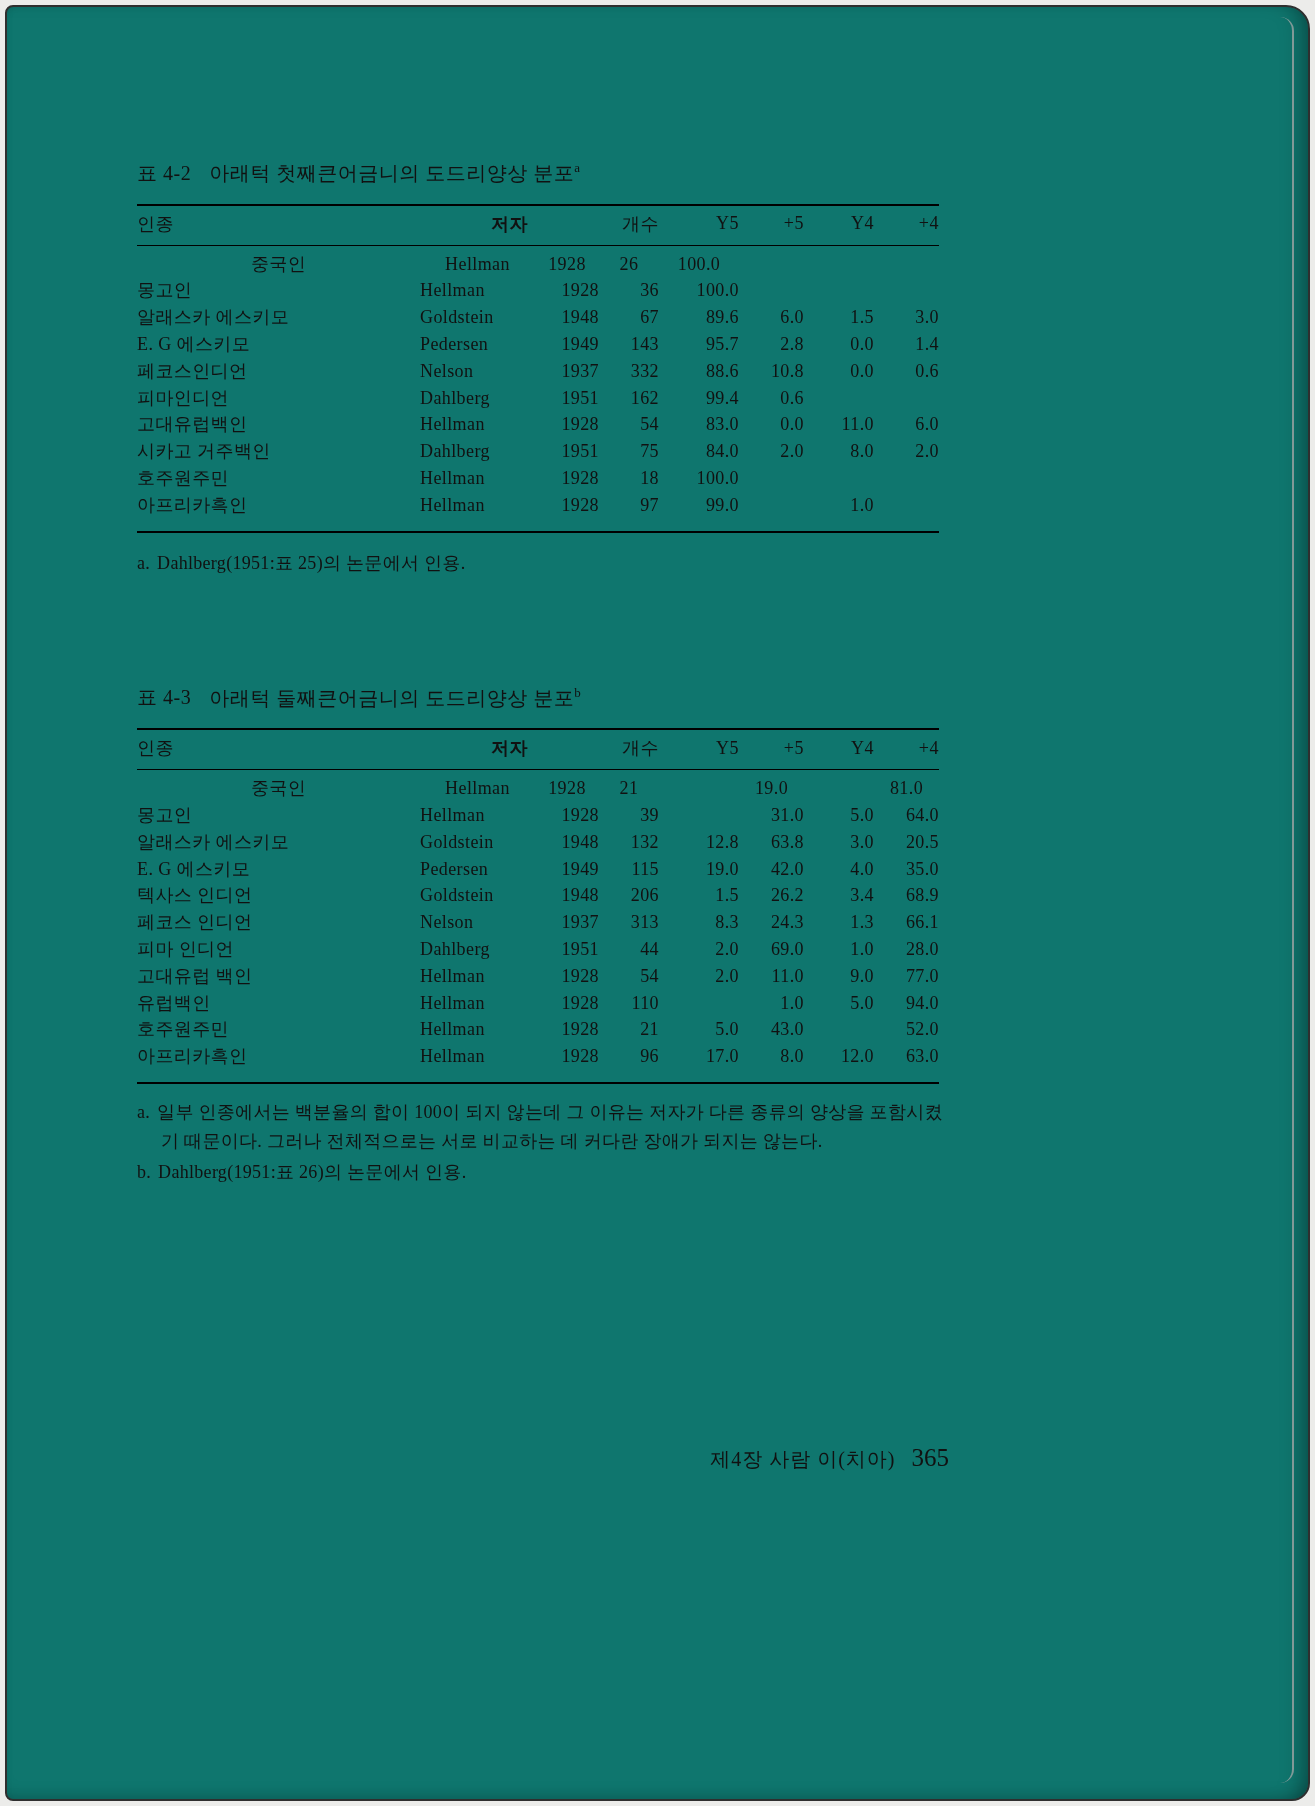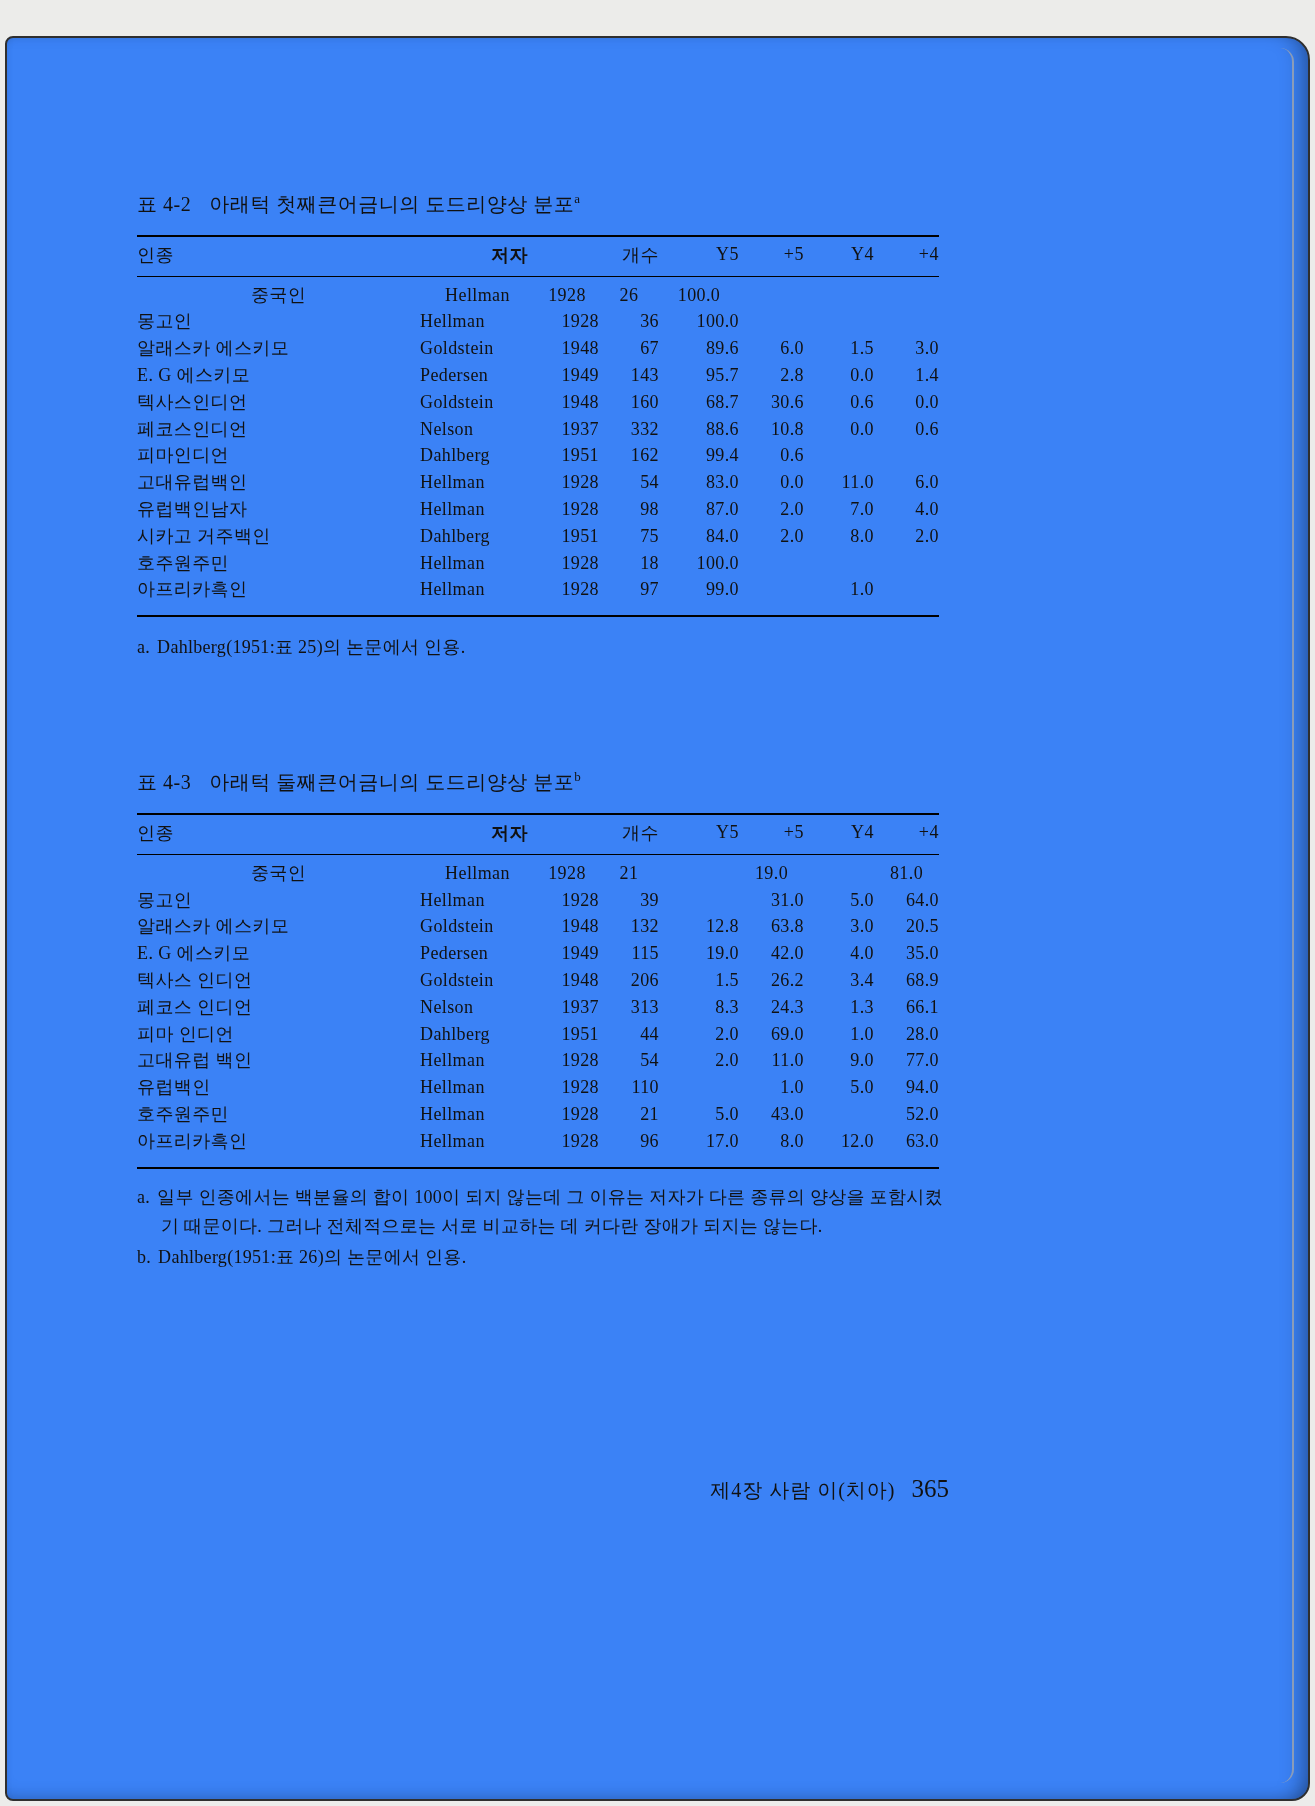--- a/index.html
+++ b/index.html
@@ -8,28 +8,27 @@
     width: 1315px;
     height: 1806px;
     background: #ececea;
     font-family: "Liberation Serif", "DejaVu Serif", serif;
     color: #111;
     overflow: hidden;
   }
   .page {
     position: absolute;
     inset: 5px;
-    background: #3b82f6;
+    background: #0f766e;
     border: 2px solid #2f2f2f;
     border-radius: 8px 24px 18px 8px;
     box-shadow:
       inset -18px 0 22px -14px rgba(0,0,0,0.38),
       inset 0 -12px 18px -12px rgba(0,0,0,0.22),
       inset 3px 3px 8px -6px rgba(0,0,0,0.15);
-    margin-top: 31px;
   }
   .curl-line {
     position: absolute;
     top: 10px;
     right: 14px;
     bottom: 16px;
     width: 12px;
     border-right: 2px solid #a8a8a8;
     border-radius: 0 20px 20px 0;
     opacity: 0.75;
@@ -188,30 +187,20 @@
             <td>E. G 에스키모</td>
             <td>Pedersen</td>
             <td>1949</td>
             <td>143</td>
             <td>95.7</td>
             <td>2.8</td>
             <td>0.0</td>
             <td>1.4</td>
           </tr>
           <tr>
-            <td>텍사스인디언</td>
-            <td>Goldstein</td>
-            <td>1948</td>
-            <td>160</td>
-            <td>68.7</td>
-            <td>30.6</td>
-            <td>0.6</td>
-            <td>0.0</td>
-          </tr>
-          <tr>
             <td>페코스인디언</td>
             <td>Nelson</td>
             <td>1937</td>
             <td>332</td>
             <td>88.6</td>
             <td>10.8</td>
             <td>0.0</td>
             <td>0.6</td>
           </tr>
           <tr>
@@ -226,30 +215,20 @@
           </tr>
           <tr>
             <td>고대유럽백인</td>
             <td>Hellman</td>
             <td>1928</td>
             <td>54</td>
             <td>83.0</td>
             <td>0.0</td>
             <td>11.0</td>
             <td>6.0</td>
-          </tr>
-          <tr>
-            <td>유럽백인남자</td>
-            <td>Hellman</td>
-            <td>1928</td>
-            <td>98</td>
-            <td>87.0</td>
-            <td>2.0</td>
-            <td>7.0</td>
-            <td>4.0</td>
           </tr>
           <tr>
             <td>시카고 거주백인</td>
             <td>Dahlberg</td>
             <td>1951</td>
             <td>75</td>
             <td>84.0</td>
             <td>2.0</td>
             <td>8.0</td>
             <td>2.0</td>

